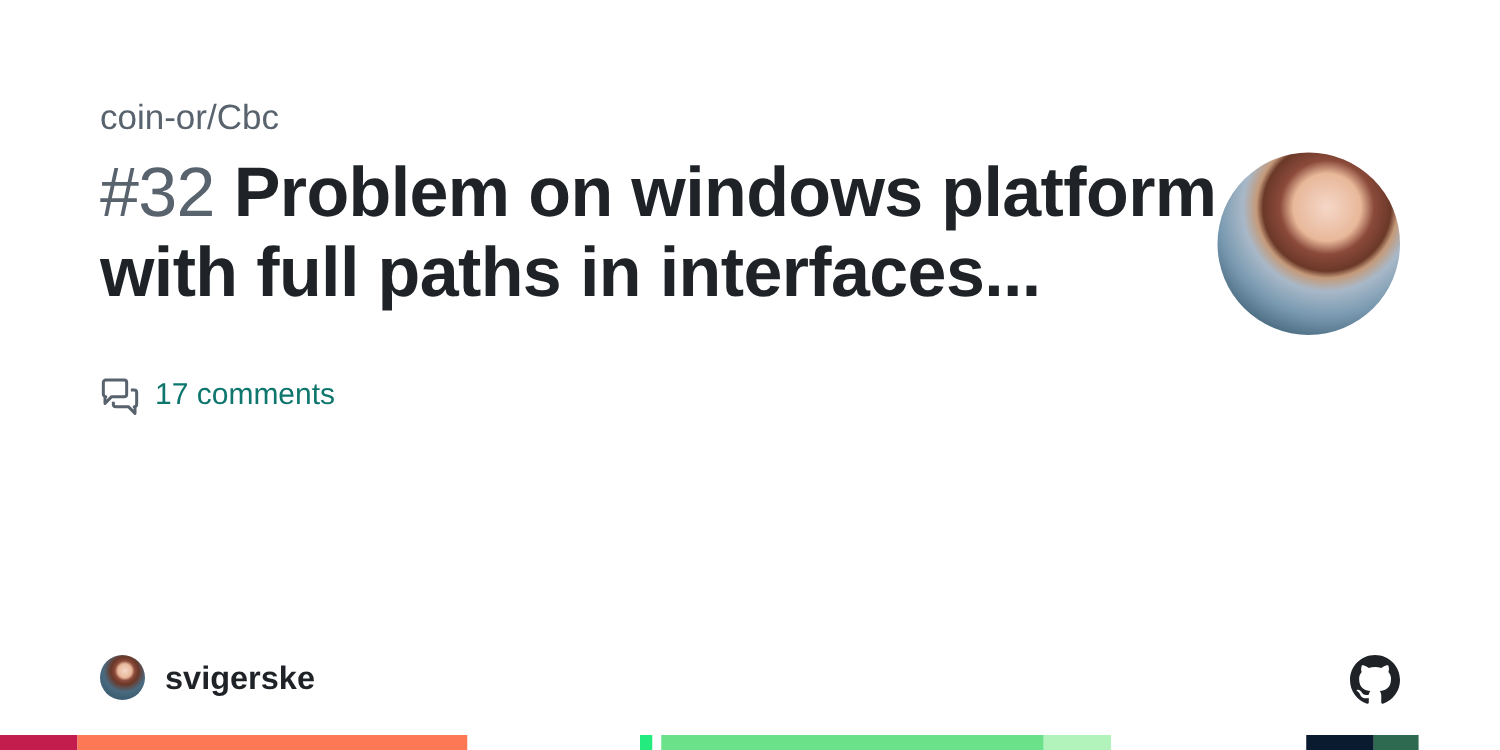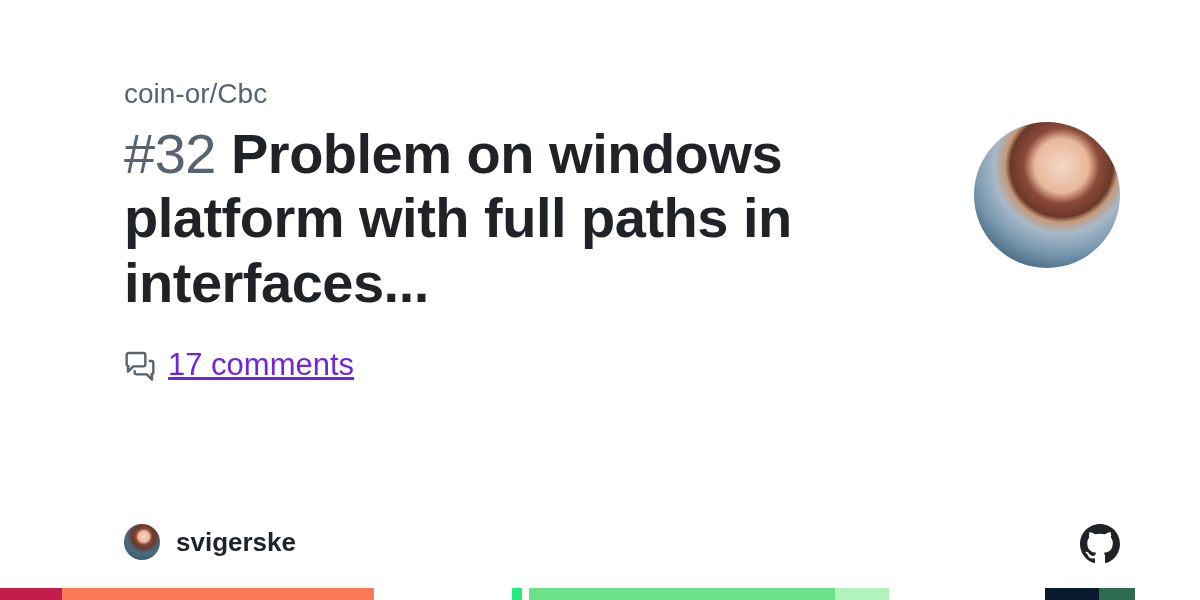--- a/index.html
+++ b/index.html
@@ -12,21 +12,20 @@
       background: #ffffff;
       width: 1200px;
       height: 600px;
       position: relative;
       overflow: hidden;
     }
     .container {
       padding: 78px 80px 0 80px;
       height: 100%;
       position: relative;
-      margin-left: 44px;
     }
     .repo-path {
       font-size: 28px;
       color: #59636e;
       margin-bottom: 12px;
       font-weight: 400;
     }
     .title-row {
       display: flex;
       align-items: flex-start;
@@ -52,23 +51,22 @@
       flex-shrink: 0;
       background: radial-gradient(circle at 60% 30%, #f5d7c8 0%, #e8b89a 20%, #8b4a3a 28%, #6b3828 38%, #c49a7a 42%, #a8b8c8 50%, #7899b0 65%, #4a6a80 80%);
       overflow: hidden;
       position: relative;
     }
     .comments-row {
       display: flex;
       align-items: center;
       gap: 12px;
       margin-top: 32px;
-      color: #6d28d9;
-      font-size: 31px;
-      text-decoration: underline;
+      color: #0f766e;
+      font-size: 24px;
     }
     .comment-icon {
       width: 32px;
       height: 32px;
     }
     .author-row {
       display: flex;
       align-items: center;
       gap: 16px;
       position: absolute;

